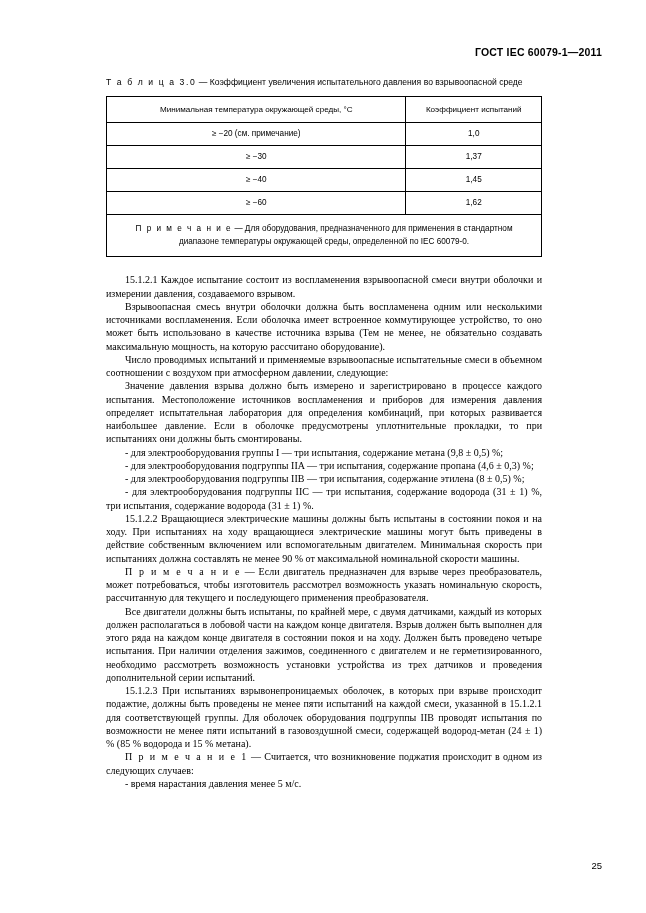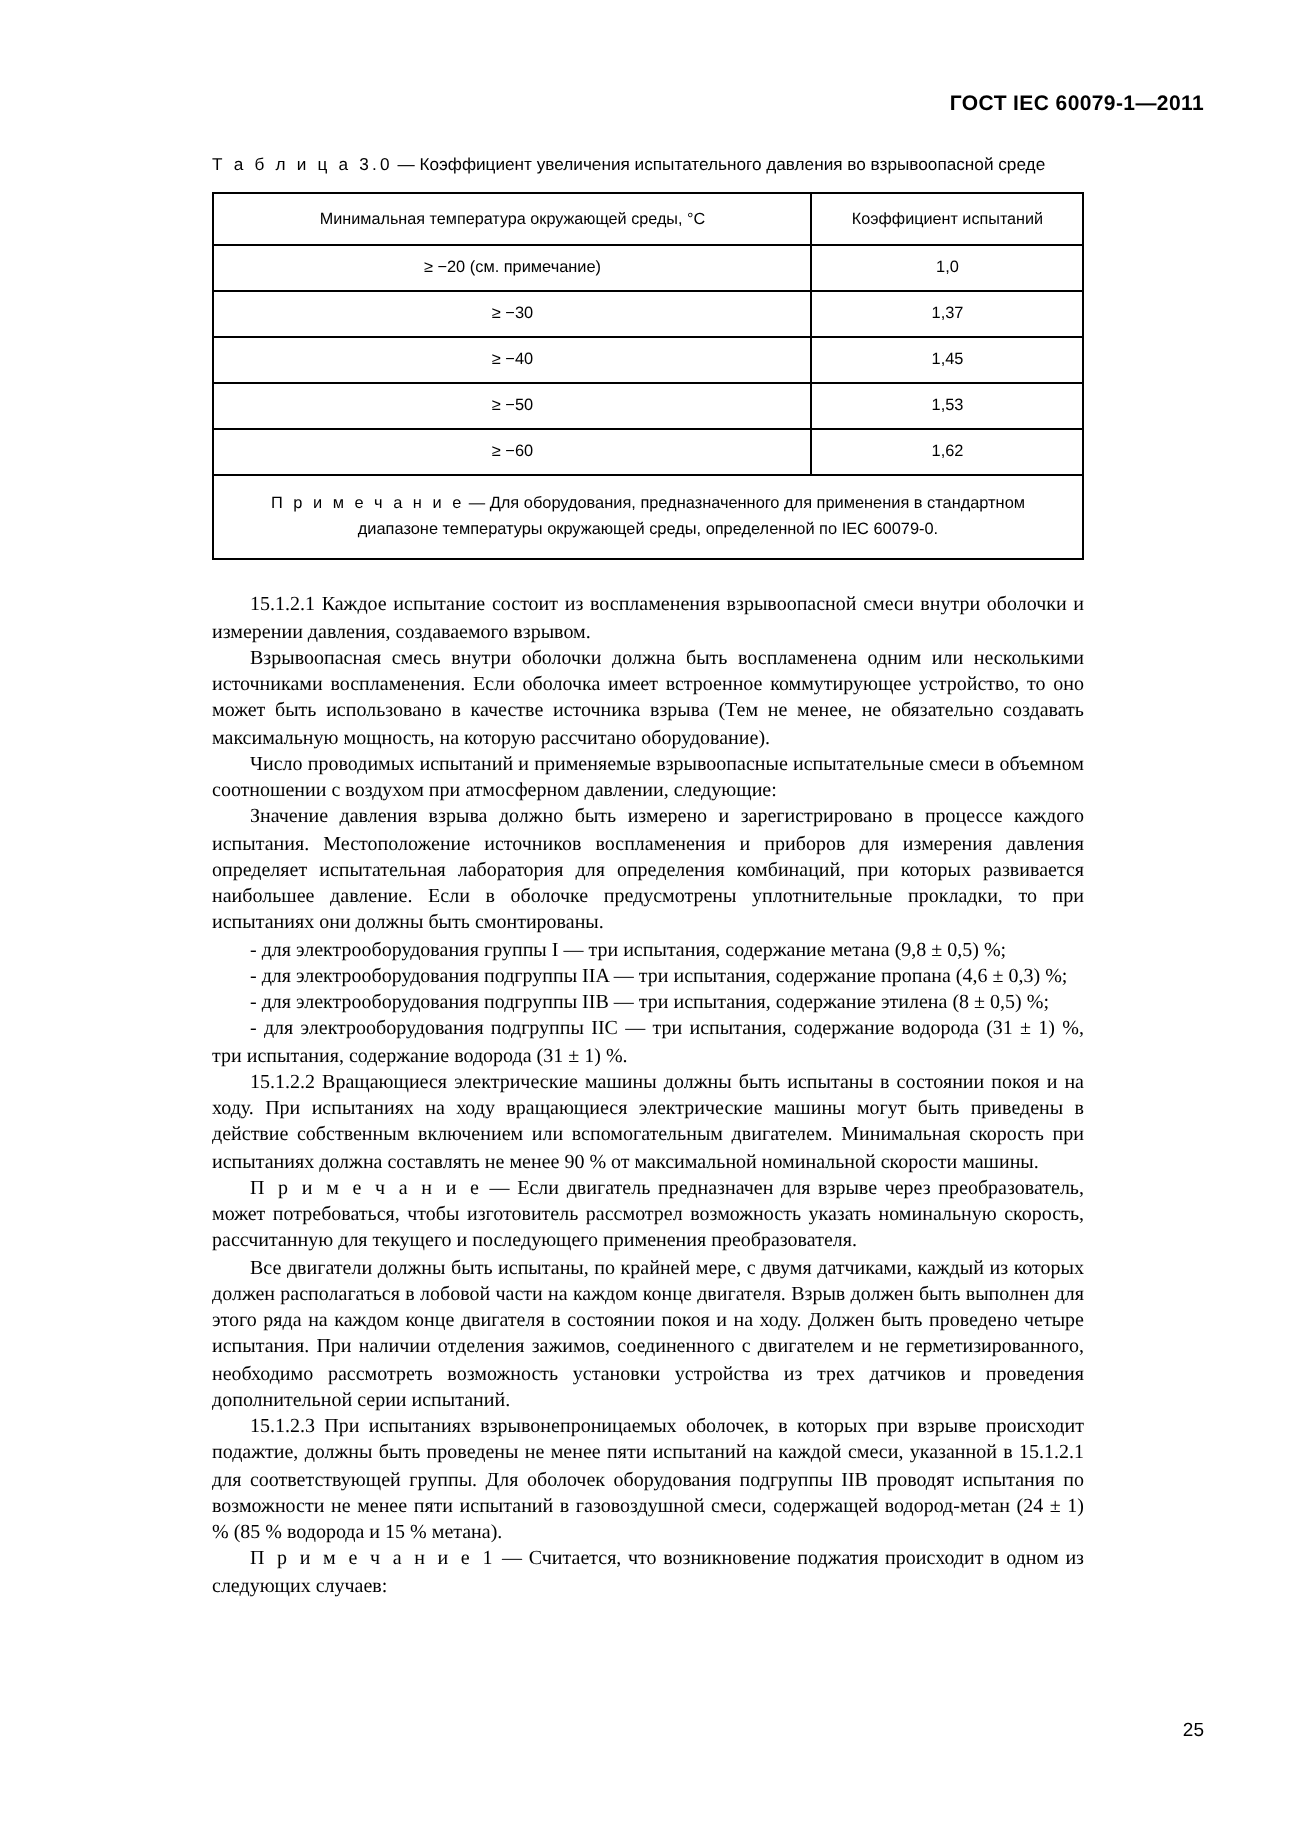--- a/index.html
+++ b/index.html
@@ -128,24 +128,20 @@
       </tr>
       <tr>
         <td>≥ −30</td>
         <td>1,37</td>
       </tr>
       <tr>
         <td>≥ −40</td>
         <td>1,45</td>
       </tr>
       <tr>
-        <td>≥ −50</td>
-        <td>1,53</td>
-      </tr>
-      <tr>
         <td>≥ −60</td>
         <td>1,62</td>
       </tr>
       <tr>
         <td class="note-cell" colspan="2"><span class="lead">П р и м е ч а н и е</span><span> — Для оборудования, предназначенного для применения в стандартном диапазоне температуры окружающей среды, определенной по IEC 60079-0.</span></td>
       </tr>
     </tbody>
       </table>
 
     <div class="body-text">
@@ -155,19 +151,20 @@
       <p>Значение давления взрыва должно быть измерено и зарегистрировано в процессе каждого испытания. Местоположение источников воспламенения и приборов для измерения давления определяет испытательная лаборатория для определения комбинаций, при которых развивается наибольшее давление. Если в оболочке предусмотрены уплотнительные прокладки, то при испытаниях они должны быть смонтированы.</p>
       <p class="dash">- для электрооборудования группы I — три испытания, содержание метана (9,8 ± 0,5) %;</p>
       <p class="dash">- для электрооборудования подгруппы IIA — три испытания, содержание пропана (4,6 ± 0,3) %;</p>
       <p class="dash">- для электрооборудования подгруппы IIB — три испытания, содержание этилена (8 ± 0,5) %;</p>
       <p class="dash">- для электрооборудования подгруппы IIC — три испытания, содержание водорода (31 ± 1) %, три испытания, содержание водорода (31 ± 1) %.</p>
       <p>15.1.2.2 Вращающиеся электрические машины должны быть испытаны в состоянии покоя и на ходу. При испытаниях на ходу вращающиеся электрические машины могут быть приведены в действие собственным включением или вспомогательным двигателем. Минимальная скорость при испытаниях должна составлять не менее 90 % от максимальной номинальной скорости машины.</p>
       <p><span class="spaced">П р и м е ч а н и е</span><span> — Если двигатель предназначен для взрыве через преобразователь, может потребоваться, чтобы изготовитель рассмотрел возможность указать номинальную скорость, рассчитанную для текущего и последующего применения преобразователя.</span></p>
       <p>Все двигатели должны быть испытаны, по крайней мере, с двумя датчиками, каждый из которых должен располагаться в лобовой части на каждом конце двигателя. Взрыв должен быть выполнен для этого ряда на каждом конце двигателя в состоянии покоя и на ходу. Должен быть проведено четыре испытания. При наличии отделения зажимов, соединенного с двигателем и не герметизированного, необходимо рассмотреть возможность установки устройства из трех датчиков и проведения дополнительной серии испытаний.</p>
       <p>15.1.2.3 При испытаниях взрывонепроницаемых оболочек, в которых при взрыве происходит подажтие, должны быть проведены не менее пяти испытаний на каждой смеси, указанной в 15.1.2.1 для соответствующей группы. Для оболочек оборудования подгруппы IIB проводят испытания по возможности не менее пяти испытаний в газовоздушной смеси, содержащей водород-метан (24 ± 1) %  (85 % водорода и 15 % метана).</p>
       <p><span class="spaced">П р и м е ч а н и е 1</span><span> — Считается, что возникновение поджатия происходит в одном из следующих случаев:</span></p>
+      <p class="dash">- время нарастания давления менее  5 м/с.</p>
     </div>
 
   </div>
 
   <div class="pagenum">25</div>
 
 </div>
 
 </body></html>

